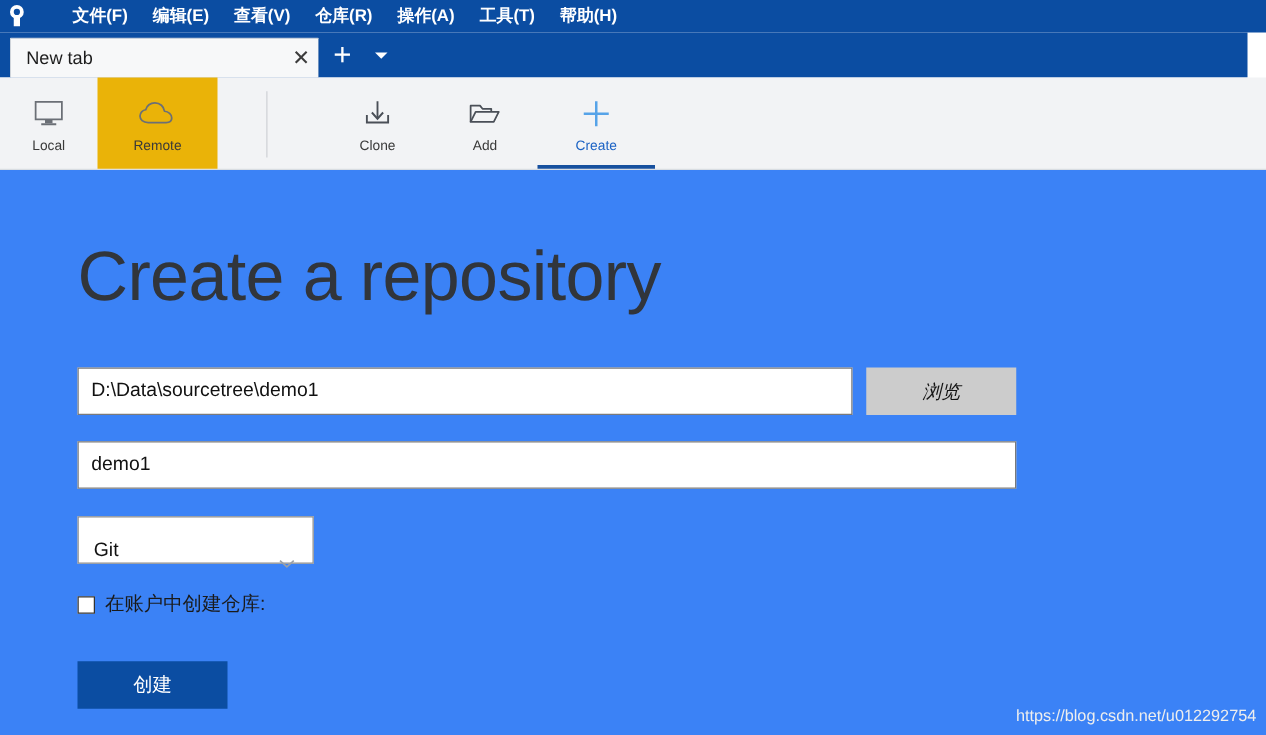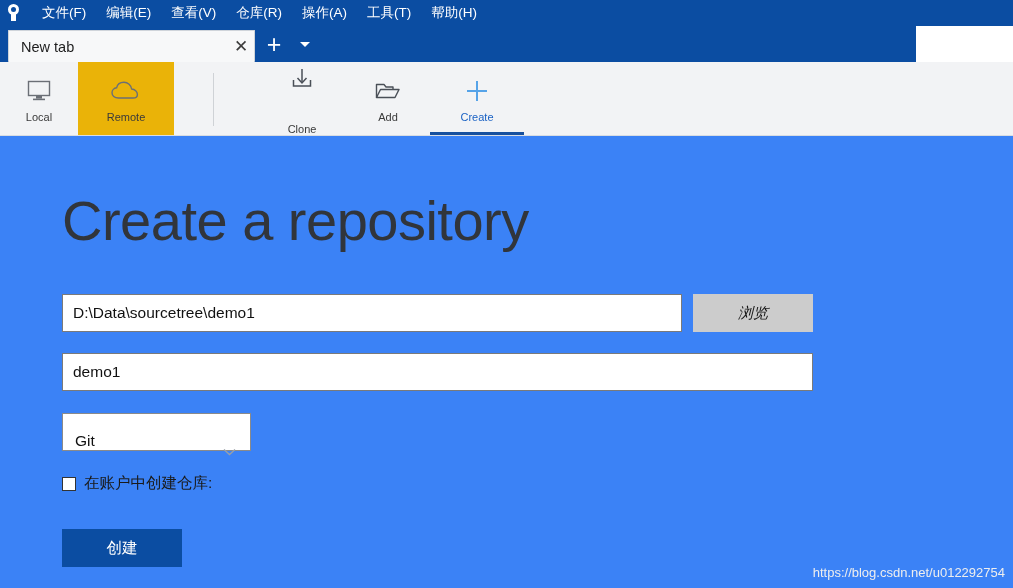--- a/index.html
+++ b/index.html
@@ -48,36 +48,37 @@
   }
   .app-logo .stem {
     position: absolute;
     left: 11px; top: 12px;
     width: 5px; height: 9px;
     background: #ffffff;
   }
   .menu-items {
     display: flex;
     align-items: flex-start;
-    margin-left: 12px;
+    margin-left: 28px;
     gap: 20px;
+    font-weight: bold;
   }
   .menu-item {
     color: #ffffff;
     font-size: 13.5px;
     line-height: 26px;
     white-space: nowrap;
     cursor: default;
   }
 
   
   .tabstrip {
     position: absolute;
     left: 0; top: 26px;
-    width: 916px;
+    width: 998px;
     height: 36px;
     background: #0b4da2;
   }
   .tab {
     position: absolute;
     left: 8px; top: 4px;
     width: 247px;
     height: 32px;
     background: #f7f8f9;
     border: 1px solid #cfd4da;
@@ -154,21 +155,21 @@
     align-items: center;
     justify-content: center;
   }
   .tbtn .tlabel {
     font-size: 11px;
     color: #3a3a3a;
     margin-top: 3px;
   }
   #btn-local  { left: 0px;   width: 78px; }
   #btn-remote { left: 78px;  width: 96px; background: #eab308; }
-  #btn-clone  { left: 258px; width: 88px; justify-content: space-between; }
+  #btn-clone  { left: 258px; width: 88px; }
   #btn-add    { left: 346px; width: 84px; }
   #btn-create { left: 430px; width: 94px; }
   #btn-create .tlabel { color: #1b62c4; }
   #btn-create::after {
     content: "";
     position: absolute;
     left: 0; bottom: 0;
     width: 94px;
     height: 3px;
     background: #17509e;

